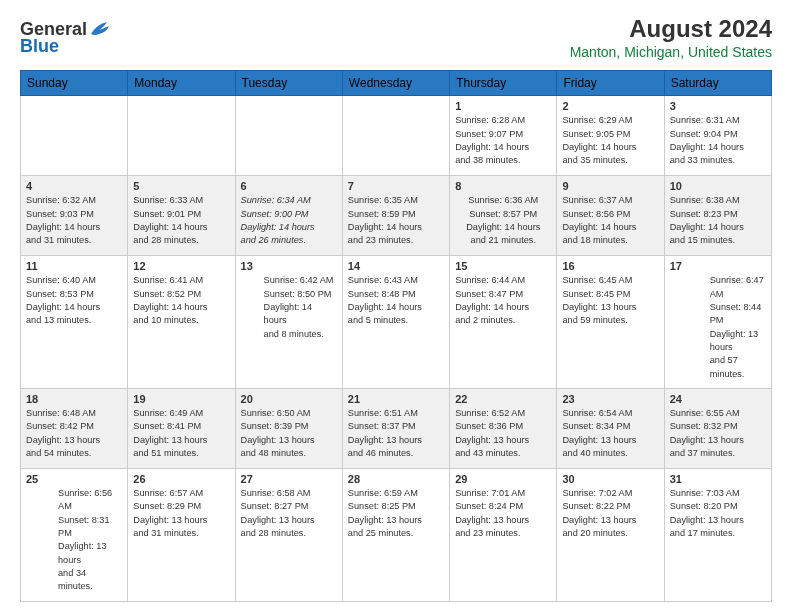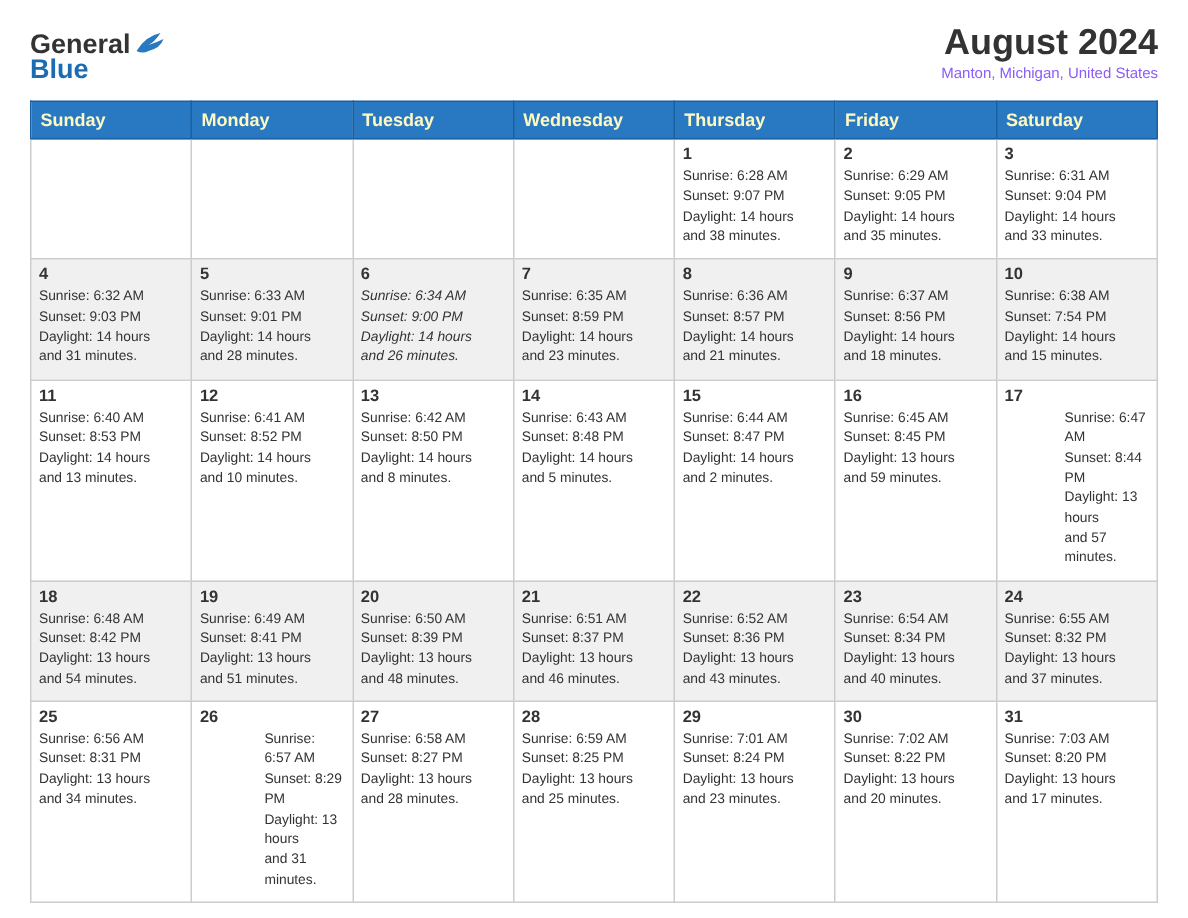--- a/index.html
+++ b/index.html
@@ -46,38 +46,38 @@
     .title-area {
       text-align: right;
     }
     .month-title {
       font-size: 24px;
       font-weight: bold;
       color: #333;
       line-height: 1.1;
     }
     .location {
-      font-size: 10px;
-      color: #8b5cf6;
+      font-size: 14px;
+      color: #15803d;
       margin-top: 2px;
     }
     .calendar {
       flex: 1;
       border: 1px solid #ccc;
       border-collapse: collapse;
       width: 100%;
       table-layout: fixed;
     }
     .calendar th {
       background-color: #2979c2;
-      color: #fef9c3;
+      color: #000000;
       text-align: left;
       padding: 5px 6px;
       font-size: 12px;
-      font-weight: bold;
+      font-weight: normal;
       border: 1px solid #1a5fa0;
     }
     .calendar td {
       vertical-align: top;
       padding: 4px 5px;
       border: 1px solid #ccc;
       font-size: 9.5px;
       color: #333;
       height: 78px;
       width: 113px;
@@ -185,36 +185,36 @@
           </td>
           <td>
             <span class="day-num">7</span>
             <div class="day-info" style="white-space: pre-line;">Sunrise: 6:35 AM
 Sunset: 8:59 PM
 Daylight: 14 hours
 and 23 minutes.</div>
           </td>
           <td>
             <span class="day-num">8</span>
-            <div class="day-info" style="white-space: pre-line;">Sunrise: 6:36 AM
+            <div class="day-info" style="white-space: pre-line; text-align: center;">Sunrise: 6:36 AM
 Sunset: 8:57 PM
 Daylight: 14 hours
 and 21 minutes.</div>
           </td>
           <td>
             <span class="day-num">9</span>
             <div class="day-info" style="white-space: pre-line;">Sunrise: 6:37 AM
 Sunset: 8:56 PM
 Daylight: 14 hours
 and 18 minutes.</div>
           </td>
           <td>
             <span class="day-num">10</span>
             <div class="day-info" style="white-space: pre-line;">Sunrise: 6:38 AM
-Sunset: 7:54 PM
+Sunset: 8:23 PM
 Daylight: 14 hours
 and 15 minutes.</div>
           </td>
         </tr>
         <tr>
           <td>
             <span class="day-num">11</span>
             <div class="day-info" style="white-space: pre-line;">Sunrise: 6:40 AM
 Sunset: 8:53 PM
 Daylight: 14 hours
@@ -222,21 +222,21 @@
           </td>
           <td>
             <span class="day-num">12</span>
             <div class="day-info" style="white-space: pre-line;">Sunrise: 6:41 AM
 Sunset: 8:52 PM
 Daylight: 14 hours
 and 10 minutes.</div>
           </td>
           <td>
             <span class="day-num">13</span>
-            <div class="day-info" style="white-space: pre-line;">Sunrise: 6:42 AM
+            <div class="day-info" style="white-space: pre-line; margin-left: 23px;">Sunrise: 6:42 AM
 Sunset: 8:50 PM
 Daylight: 14 hours
 and 8 minutes.</div>
           </td>
           <td>
             <span class="day-num">14</span>
             <div class="day-info" style="white-space: pre-line;">Sunrise: 6:43 AM
 Sunset: 8:48 PM
 Daylight: 14 hours
 and 5 minutes.</div>
@@ -310,28 +310,28 @@
             <span class="day-num">24</span>
             <div class="day-info" style="white-space: pre-line;">Sunrise: 6:55 AM
 Sunset: 8:32 PM
 Daylight: 13 hours
 and 37 minutes.</div>
           </td>
         </tr>
         <tr>
           <td>
             <span class="day-num">25</span>
-            <div class="day-info" style="white-space: pre-line;">Sunrise: 6:56 AM
+            <div class="day-info" style="white-space: pre-line; margin-left: 32px;">Sunrise: 6:56 AM
 Sunset: 8:31 PM
 Daylight: 13 hours
 and 34 minutes.</div>
           </td>
           <td>
             <span class="day-num">26</span>
-            <div class="day-info" style="white-space: pre-line; margin-left: 43px;">Sunrise: 6:57 AM
+            <div class="day-info" style="white-space: pre-line;">Sunrise: 6:57 AM
 Sunset: 8:29 PM
 Daylight: 13 hours
 and 31 minutes.</div>
           </td>
           <td>
             <span class="day-num">27</span>
             <div class="day-info" style="white-space: pre-line;">Sunrise: 6:58 AM
 Sunset: 8:27 PM
 Daylight: 13 hours
 and 28 minutes.</div>

